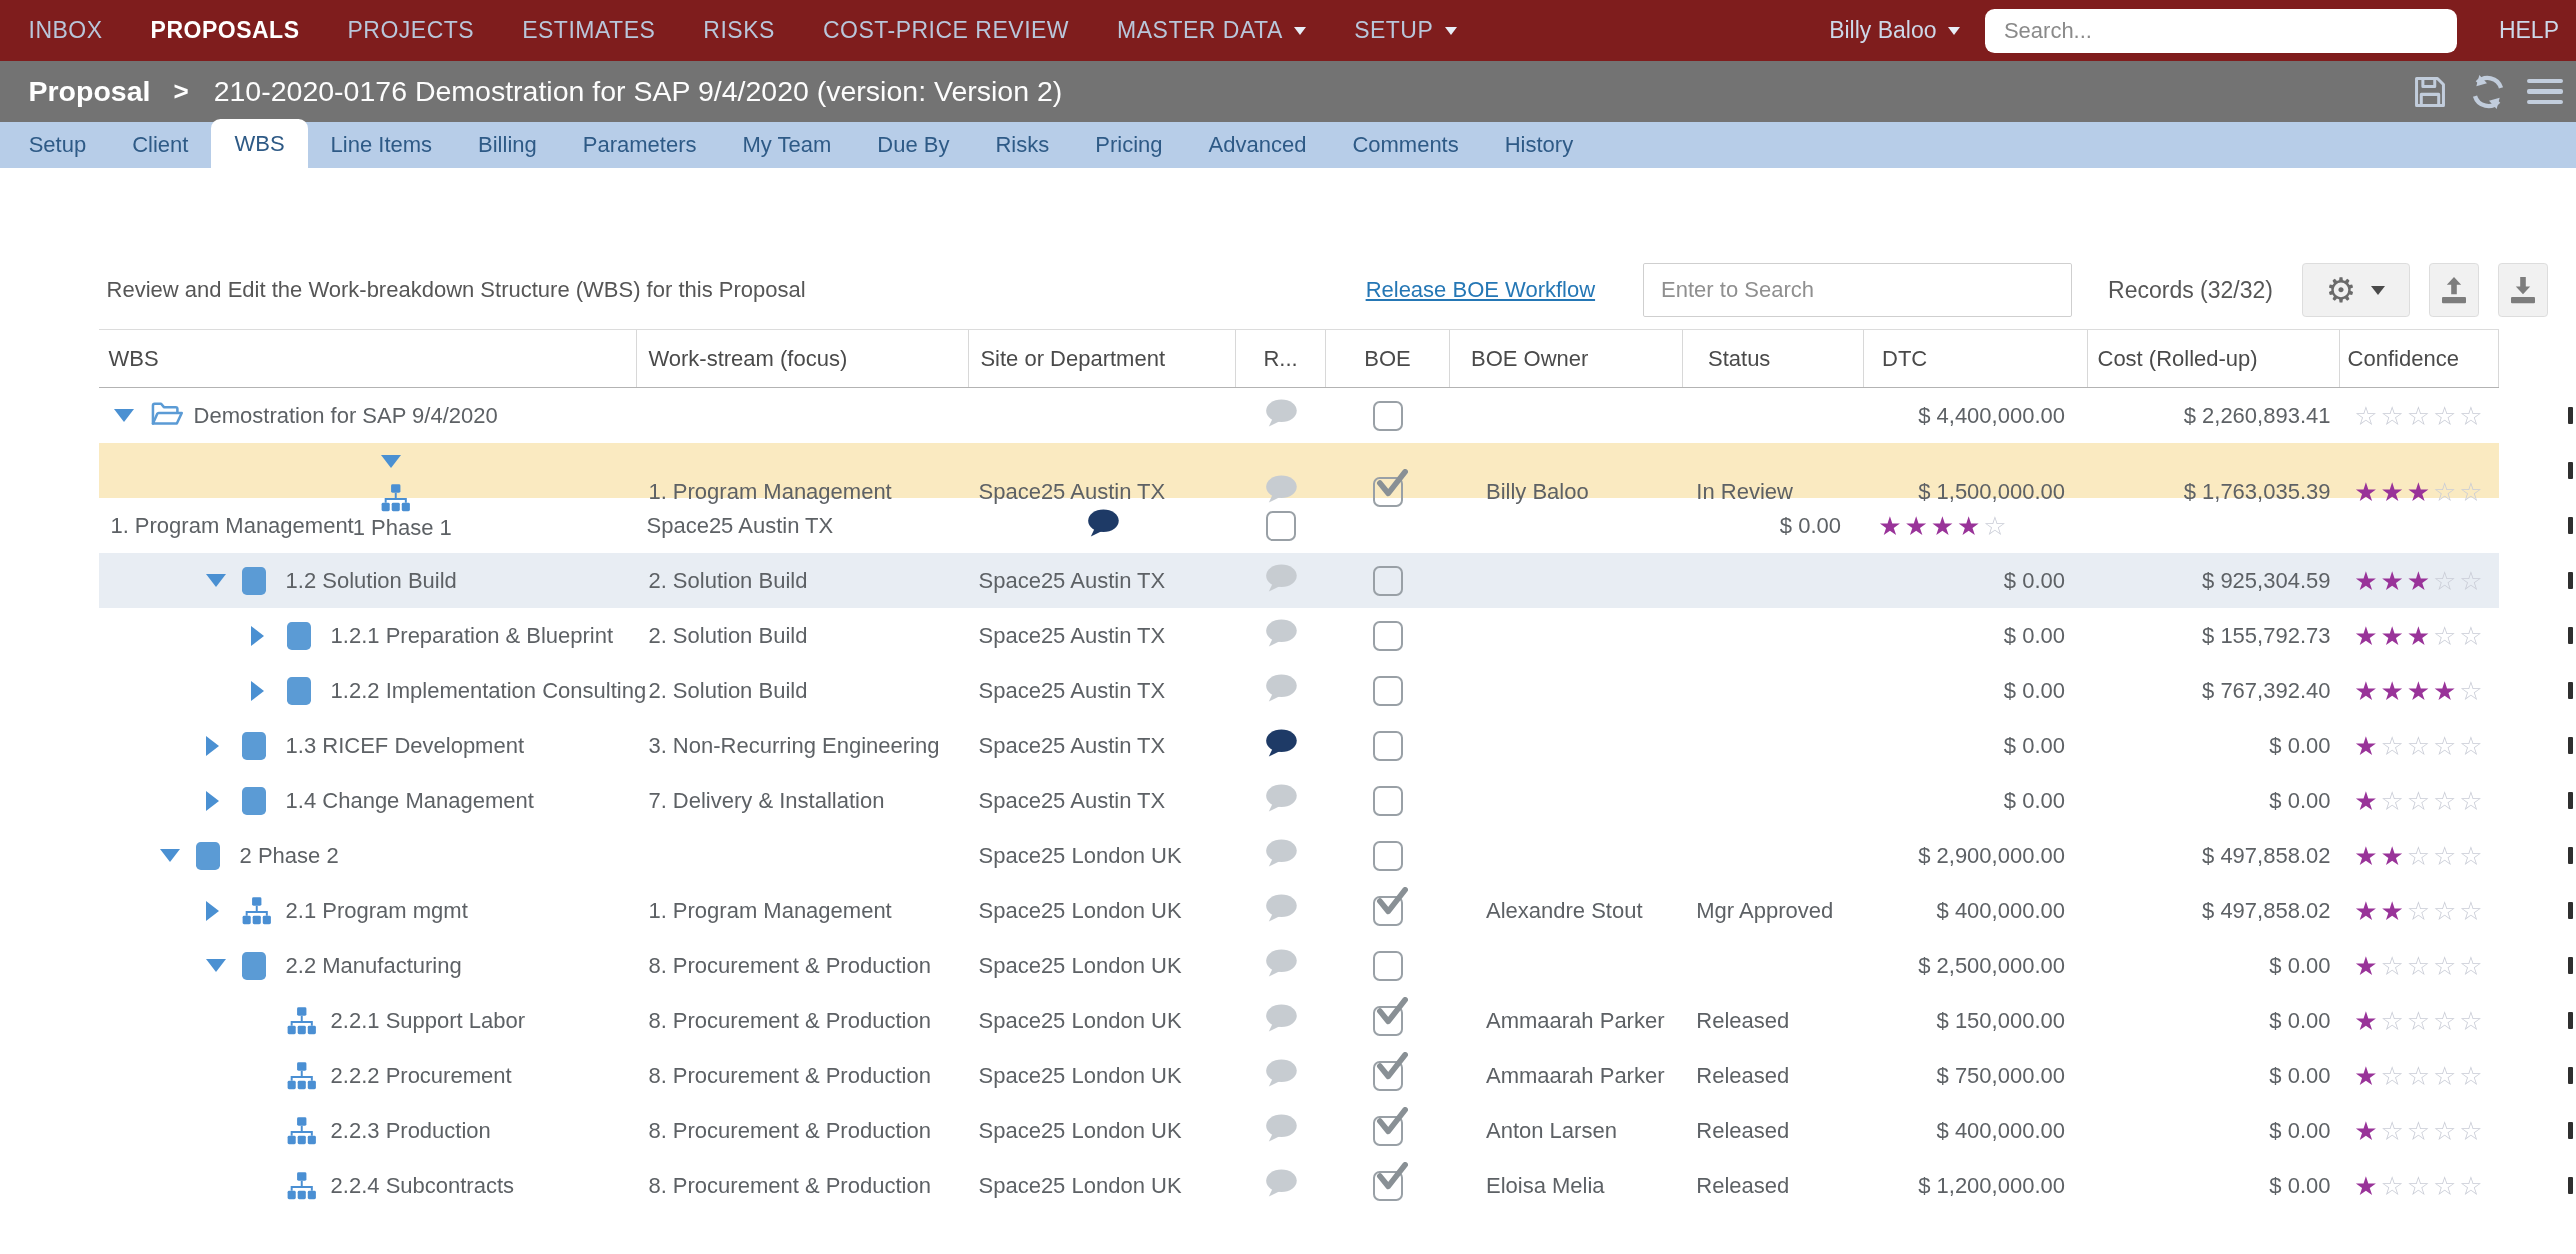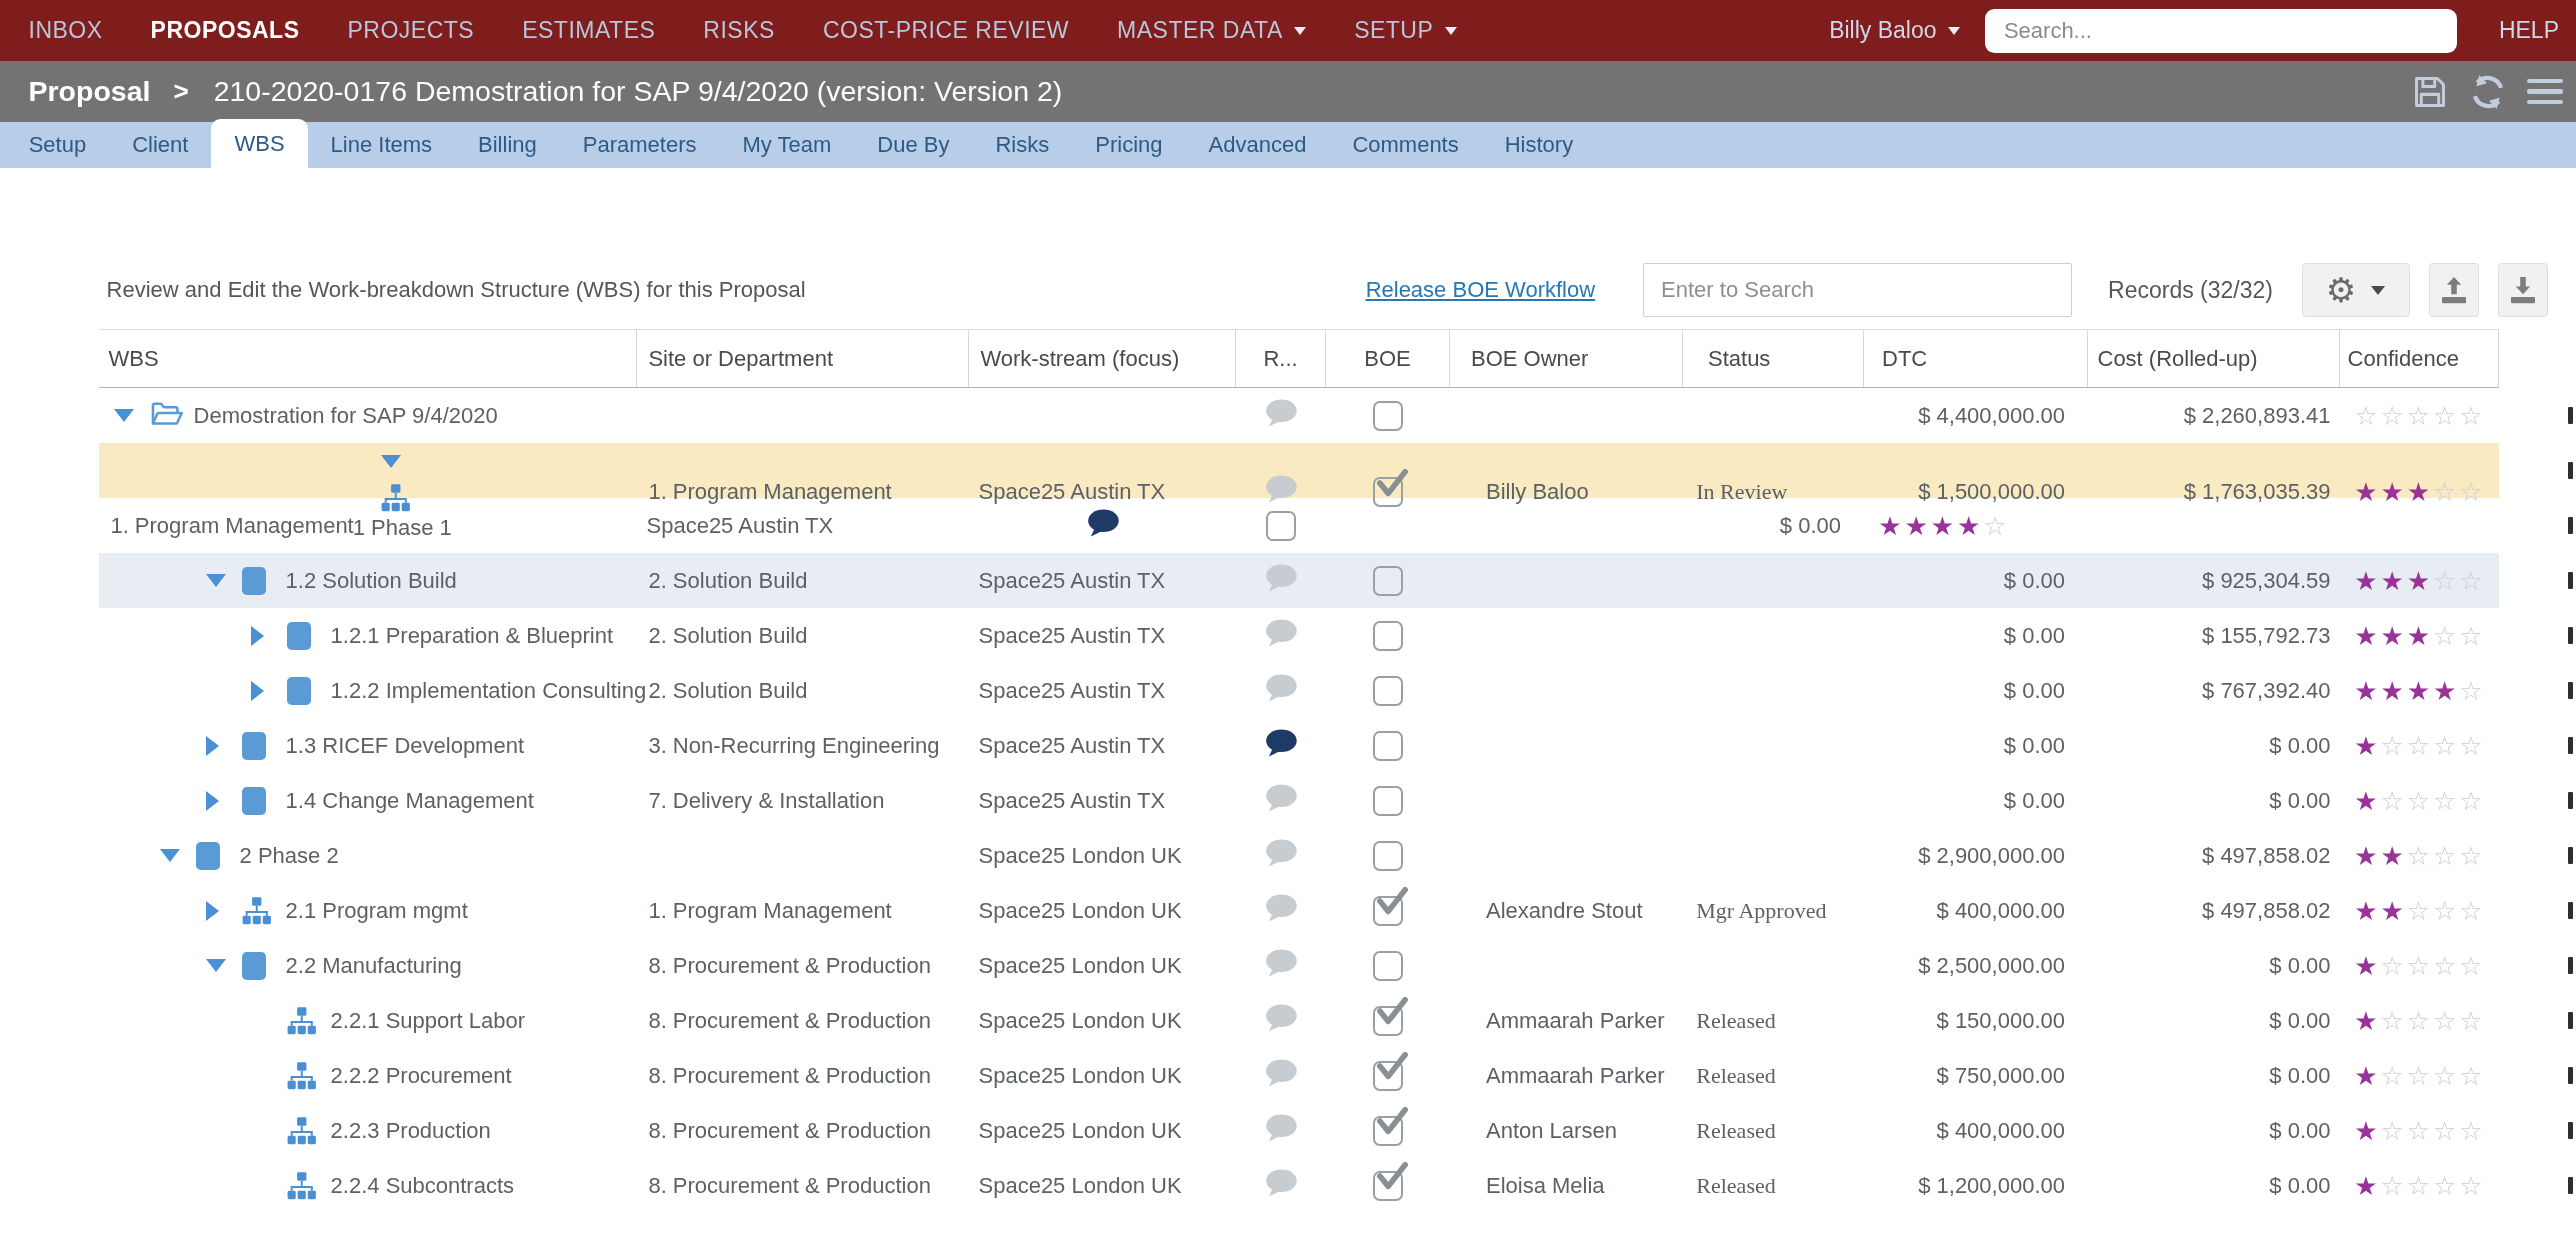--- a/index.html
+++ b/index.html
@@ -93,21 +93,21 @@
   .hcell.hc8{padding-left:9.5px;}
   .hcell.hc9{padding-left:7.6px;}
   .trow{height:55px;align-items:center;position:relative;cursor:default;}
   .trow.hl-yellow{background:#faeac1;}
   .trow.hl-blue{background:#e8edf3;}
   .cell{display:flex;align-items:center;box-sizing:border-box;height:100%;color:#5d6165;font-size:22px;white-space:nowrap;overflow:visible;}
   .cell.c1{padding-left:11.4px;}
   .cell.c2{padding-left:9.5px;}
   .cell.c3,.cell.c4{justify-content:center;}
   .cell.c5{padding-left:36px;}
-  .cell.c6{padding-left:13.3px;font-family:Liberation Serif, serif;}
+  .cell.c6{padding-left:13.3px;}
   .cell.c7{justify-content:flex-end;padding-right:23px;}
   .cell.c8{justify-content:flex-end;padding-right:9.5px;}
   .cell.c9{padding-left:14.3px;}
   .arrow-slot{width:36px;display:flex;align-items:center;flex:0 0 36px;}
   .tri-down{width:0;height:0;border-left:10.5px solid transparent;border-right:10.5px solid transparent;border-top:13.3px solid #4a90d2;}
   .tri-right{width:0;height:0;border-top:10.5px solid transparent;border-bottom:10.5px solid transparent;border-left:13.3px solid #4a90d2;}
   .node-icon{width:36px;display:flex;align-items:center;justify-content:flex-start;flex:0 0 36px;}
   .sq{width:24px;height:28.5px;background:#5b9bd5;border-radius:4.8px;display:inline-block;}
   .wbs-label{margin-left:7.6px;color:#5d6165;}
   .checkbox{width:30px;height:30px;border:2.9px solid #99a0a6;border-radius:6.7px;position:relative;box-sizing:border-box;display:inline-block;background:transparent;}
@@ -210,22 +210,22 @@
     <svg width="32" height="32" viewBox="0 0 24 24" fill="#7d7d7d">
       <path d="M9.9 2.2h4.2v7.2h3.3L12 15.2 6.6 9.4h3.3z"></path>
         <rect x="3" y="17.3" width="18" height="4.7" rx="0.8"></rect>
     </svg>
   </span>
 </div>
 
 <div class="table-wrap">
   <div class="grid thead">
     <div class="hcell hc0">WBS</div>
+    <div class="hcell hc1">Work-stream (focus)</div>
     <div class="hcell hc2">Site or Department</div>
-    <div class="hcell hc1">Work-stream (focus)</div>
     <div class="hcell hc3">R...</div>
     <div class="hcell hc4">BOE</div>
     <div class="hcell hc5">BOE Owner</div>
     <div class="hcell hc6">Status</div>
     <div class="hcell hc7">DTC</div>
     <div class="hcell hc8">Cost (Rolled-up)</div>
     <div class="hcell hc9">Confidence</div>
   </div>
   <div id="tbody">
       <div class="grid trow">

